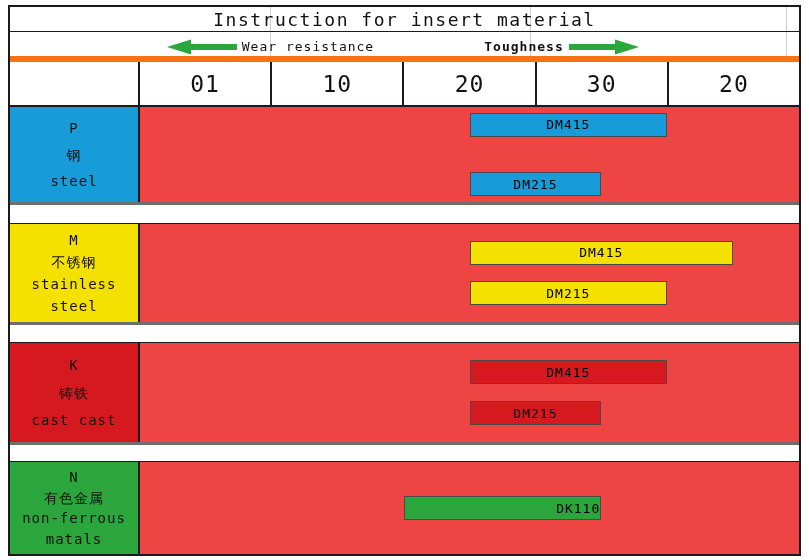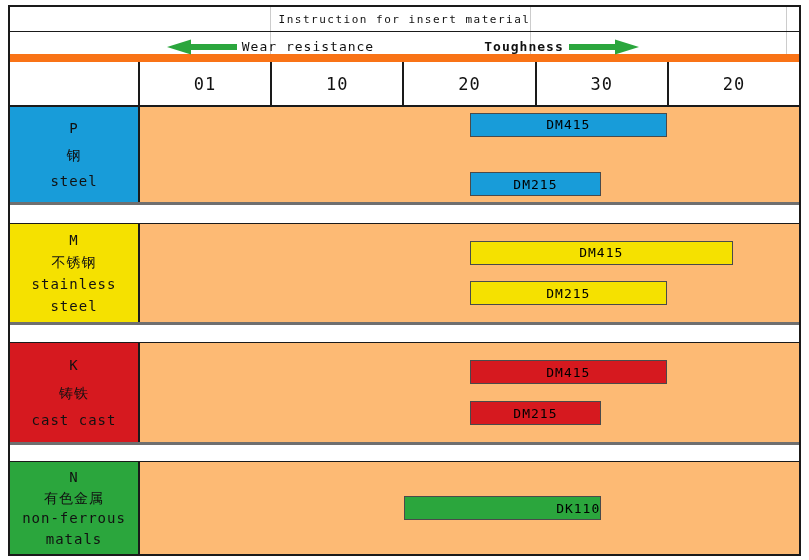--- a/index.html
+++ b/index.html
@@ -19,62 +19,62 @@
     background: #fff;
   }
   
   .faint-line {
     position: absolute; top: 0; width: 1px; height: 53px;
     background: #cccccc; z-index: 0;
   }
   .title-row {
     height: 25px; border-bottom: 1px solid #1a1a1a;
     display: flex; align-items: center; justify-content: center;
-    font-size: 11px; letter-spacing: 1.5px;
+    font-size: 18px; letter-spacing: 1.5px;
     position: relative; z-index: 1;
   }
   .arrow-row {
-    height: 30px; border-bottom: 8px solid #f97316;
+    height: 30px; border-bottom: 6px solid #f97316;
     position: relative; z-index: 1;
   }
   .arrow-row .dir-label {
     position: absolute; top: 7px; font-size: 13px; letter-spacing: 1px;
     text-align: center;
   }
   .dir-label.wear { left: 228px; width: 140px; }
   .dir-label.tough { left: 464px; width: 100px; font-weight: bold; }
   .arrow-svg { position: absolute; top: 7px; height: 16px; }
   .arrow-svg.left { left: 157px; width: 70px; }
   .arrow-svg.right { left: 559px; width: 70px; }
 
   .header-row {
     height: 45px; border-bottom: 2px solid #1a1a1a;
     display: flex;
   }
   .corner-cell { width: 130px; border-right: 2px solid #1a1a1a; }
   .tick-cell {
     flex: 1; display: flex; align-items: center; justify-content: center;
-    font-size: 17px; letter-spacing: 1px;
+    font-size: 23px; letter-spacing: 1px;
   }
   .tick-cell + .tick-cell { border-left: 2px solid #1a1a1a; }
 
   .data-row { display: flex; border-bottom: 3px solid #6f6f6f; }
   .data-row.row-p { height: 98px; }
   .data-row.row-m { height: 101px; }
   .data-row.row-k { height: 102px; }
   .data-row.row-n { height: 92px; border-bottom: none; }
   .cat-cell {
     width: 130px; border-right: 2px solid #1a1a1a;
     display: flex; flex-direction: column; justify-content: space-evenly;
     align-items: center; text-align: center;
     padding: 2px 0;
   }
   .cat-line { font-size: 14px; line-height: 16px; letter-spacing: 1px; white-space: nowrap; }
   .cat-line:empty { display: none; }
-  .plot-area { flex: 1; position: relative; background: #fdba74; }
+  .plot-area { flex: 1; position: relative; background: #ef4444; }
   .bar {
     position: absolute; height: 24px;
     border: 1px solid #4a4a4a;
     display: flex; align-items: center; justify-content: center;
   }
   .bar span { font-size: 13px; letter-spacing: 1px; color: #000; }
 
   .gap-row { background: #fff; border-bottom: 1px solid #1a1a1a; }
   .gap-row.g1 { height: 19px; }
   .gap-row.g2 { height: 18px; }

